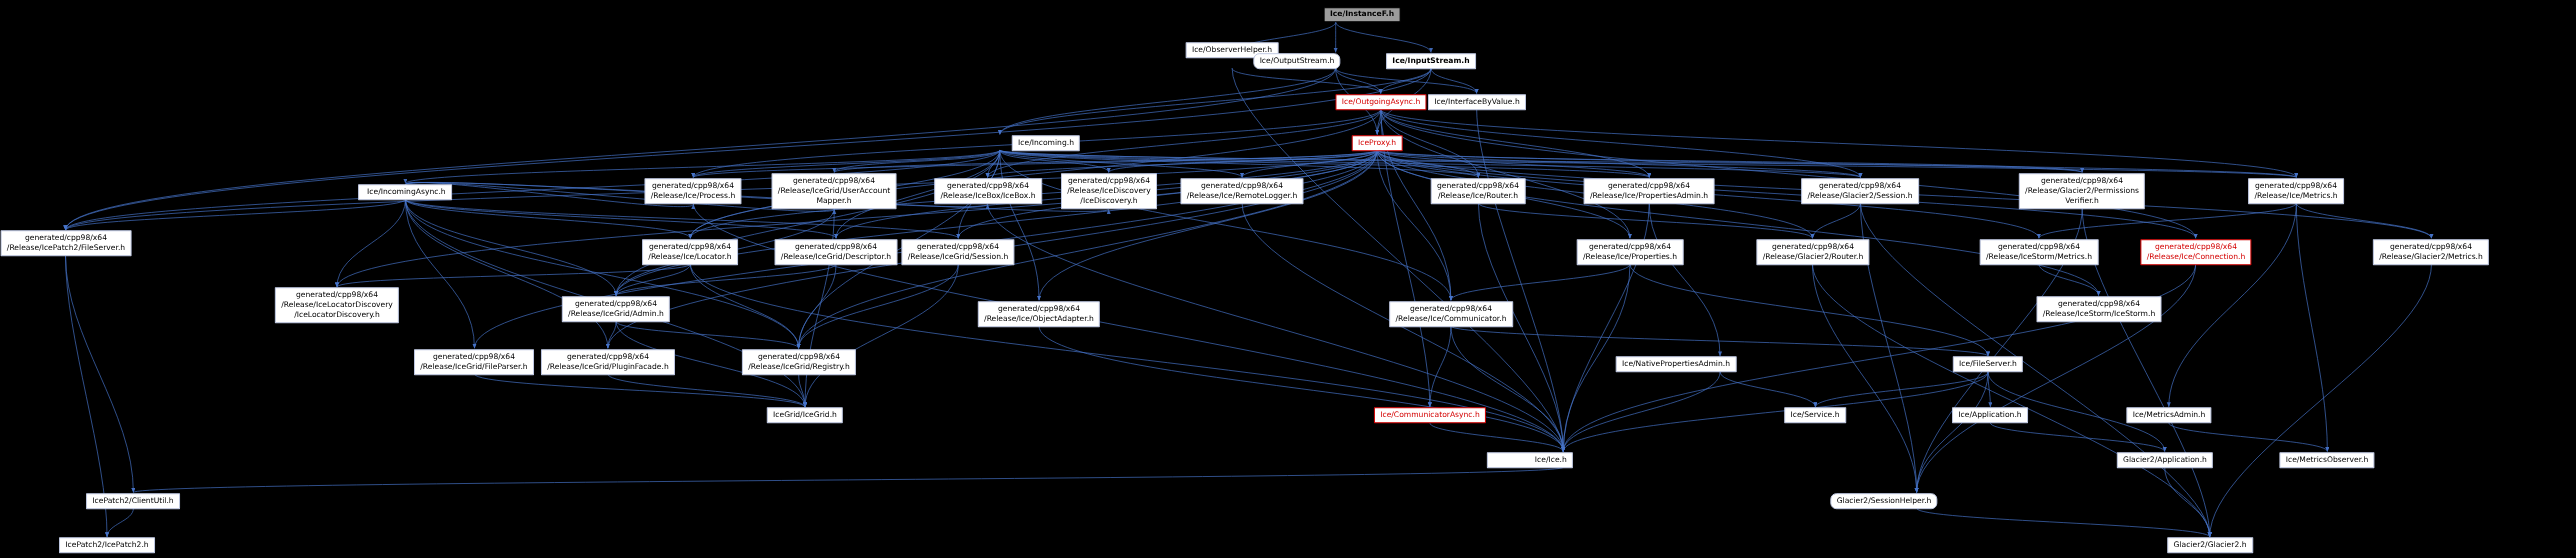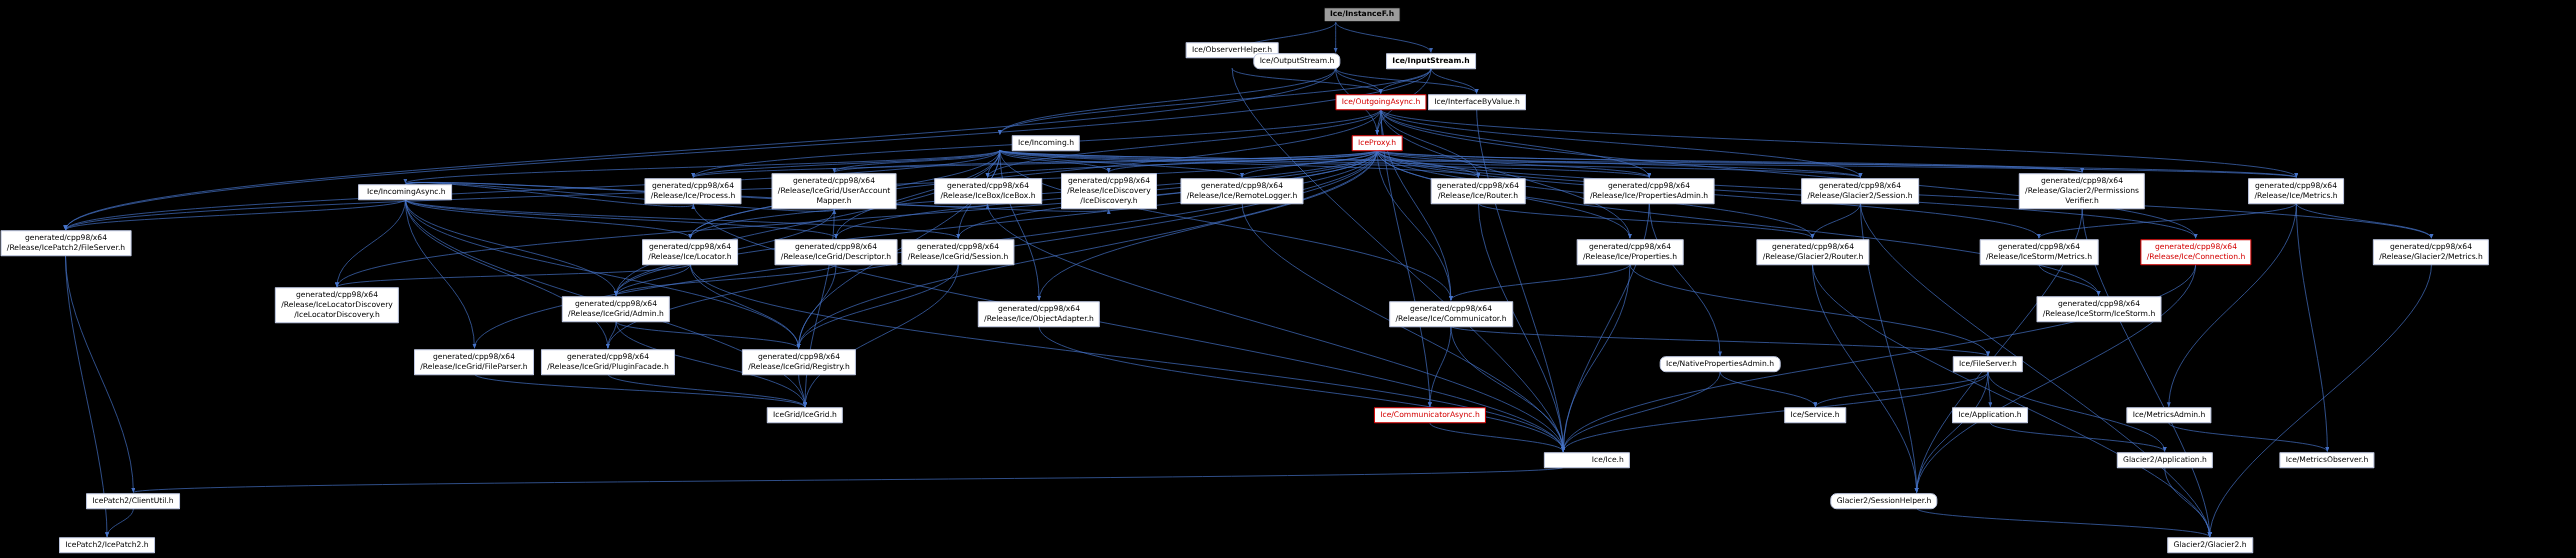--- a/index.html
+++ b/index.html
@@ -261,28 +261,28 @@
     <div class="node" style="left: 1451px; top: 314px;">generated/cpp98/x64
 /Release/Ice/Communicator.h</div>
     <div class="node" style="left: 2099px; top: 309px;">generated/cpp98/x64
 /Release/IceStorm/IceStorm.h</div>
     <div class="node" style="left: 474px; top: 362px;">generated/cpp98/x64
 /Release/IceGrid/FileParser.h</div>
     <div class="node" style="left: 608px; top: 362px;">generated/cpp98/x64
 /Release/IceGrid/PluginFacade.h</div>
     <div class="node" style="left: 799px; top: 362px;">generated/cpp98/x64
 /Release/IceGrid/Registry.h</div>
-    <div class="node" style="left: 1720px; top: 364px; border-radius: 6px;">Ice/NativePropertiesAdmin.h</div>
+    <div class="node" style="left: 1676px; top: 364px;">Ice/NativePropertiesAdmin.h</div>
     <div class="node" style="left: 1988px; top: 364px;">Ice/FileServer.h</div>
     <div class="node" style="left: 805px; top: 415px;">IceGrid/IceGrid.h</div>
     <div class="node error" style="left: 1430px; top: 415px;">Ice/CommunicatorAsync.h</div>
     <div class="node" style="left: 1815px; top: 415px; text-align: right;">Ice/Service.h</div>
     <div class="node" style="left: 1990px; top: 415px;">Ice/Application.h</div>
     <div class="node" style="left: 2169px; top: 415px;">Ice/MetricsAdmin.h</div>
-    <div class="node" style="left: 1587px; top: 460px; padding-left: 47px;">Ice/Ice.h</div>
+    <div class="node" style="left: 1530px; top: 460px; padding-left: 47px;">Ice/Ice.h</div>
     <div class="node" style="left: 2165px; top: 460px;">Glacier2/Application.h</div>
     <div class="node" style="left: 2327px; top: 460px;">Ice/MetricsObserver.h</div>
     <div class="node" style="left: 133px; top: 501px;">IcePatch2/ClientUtil.h</div>
     <div class="node" style="left: 1884px; top: 501px; border-radius: 6px;">Glacier2/SessionHelper.h</div>
     <div class="node" style="left: 107px; top: 545px; text-align: right;">IcePatch2/IcePatch2.h</div>
     <div class="node" style="left: 2210px; top: 545px;">Glacier2/Glacier2.h</div>
   </div>
 
 
 </body></html>

